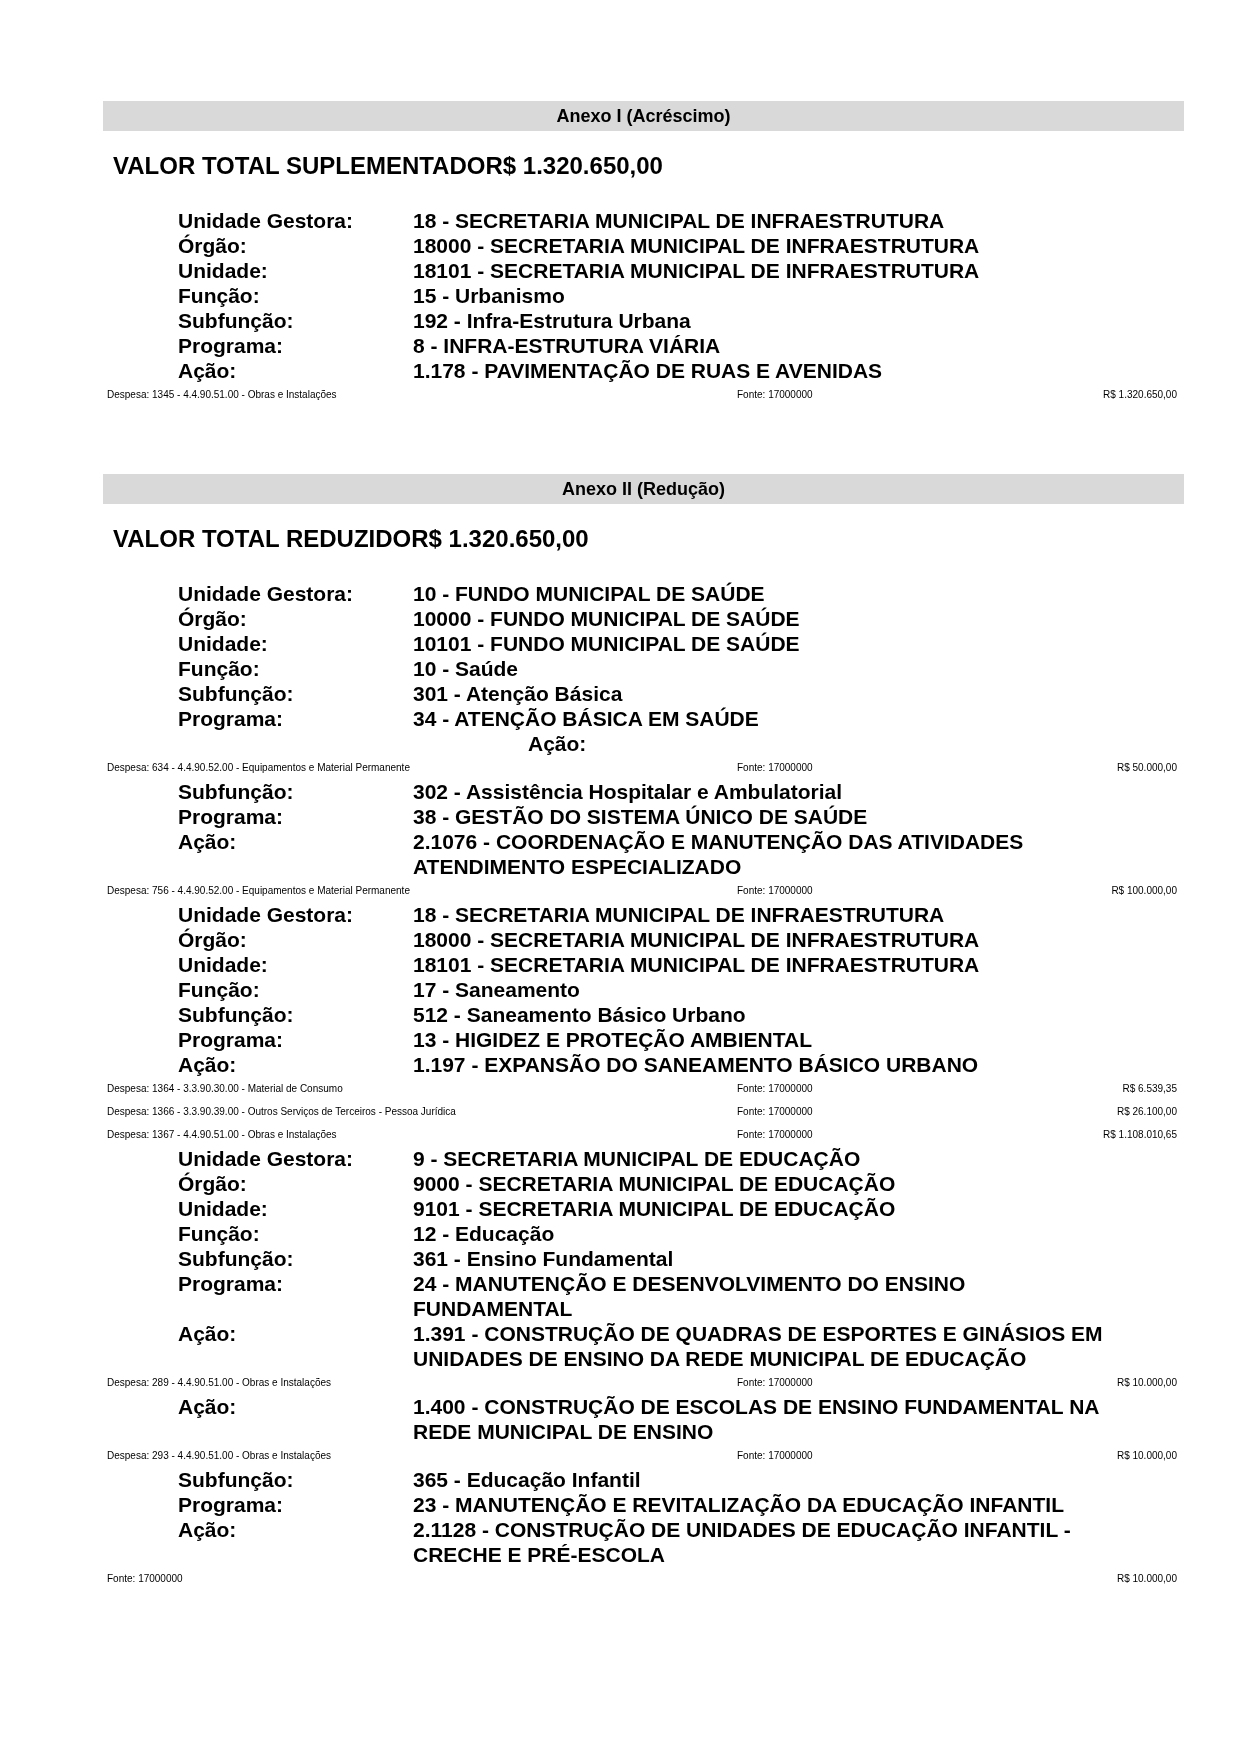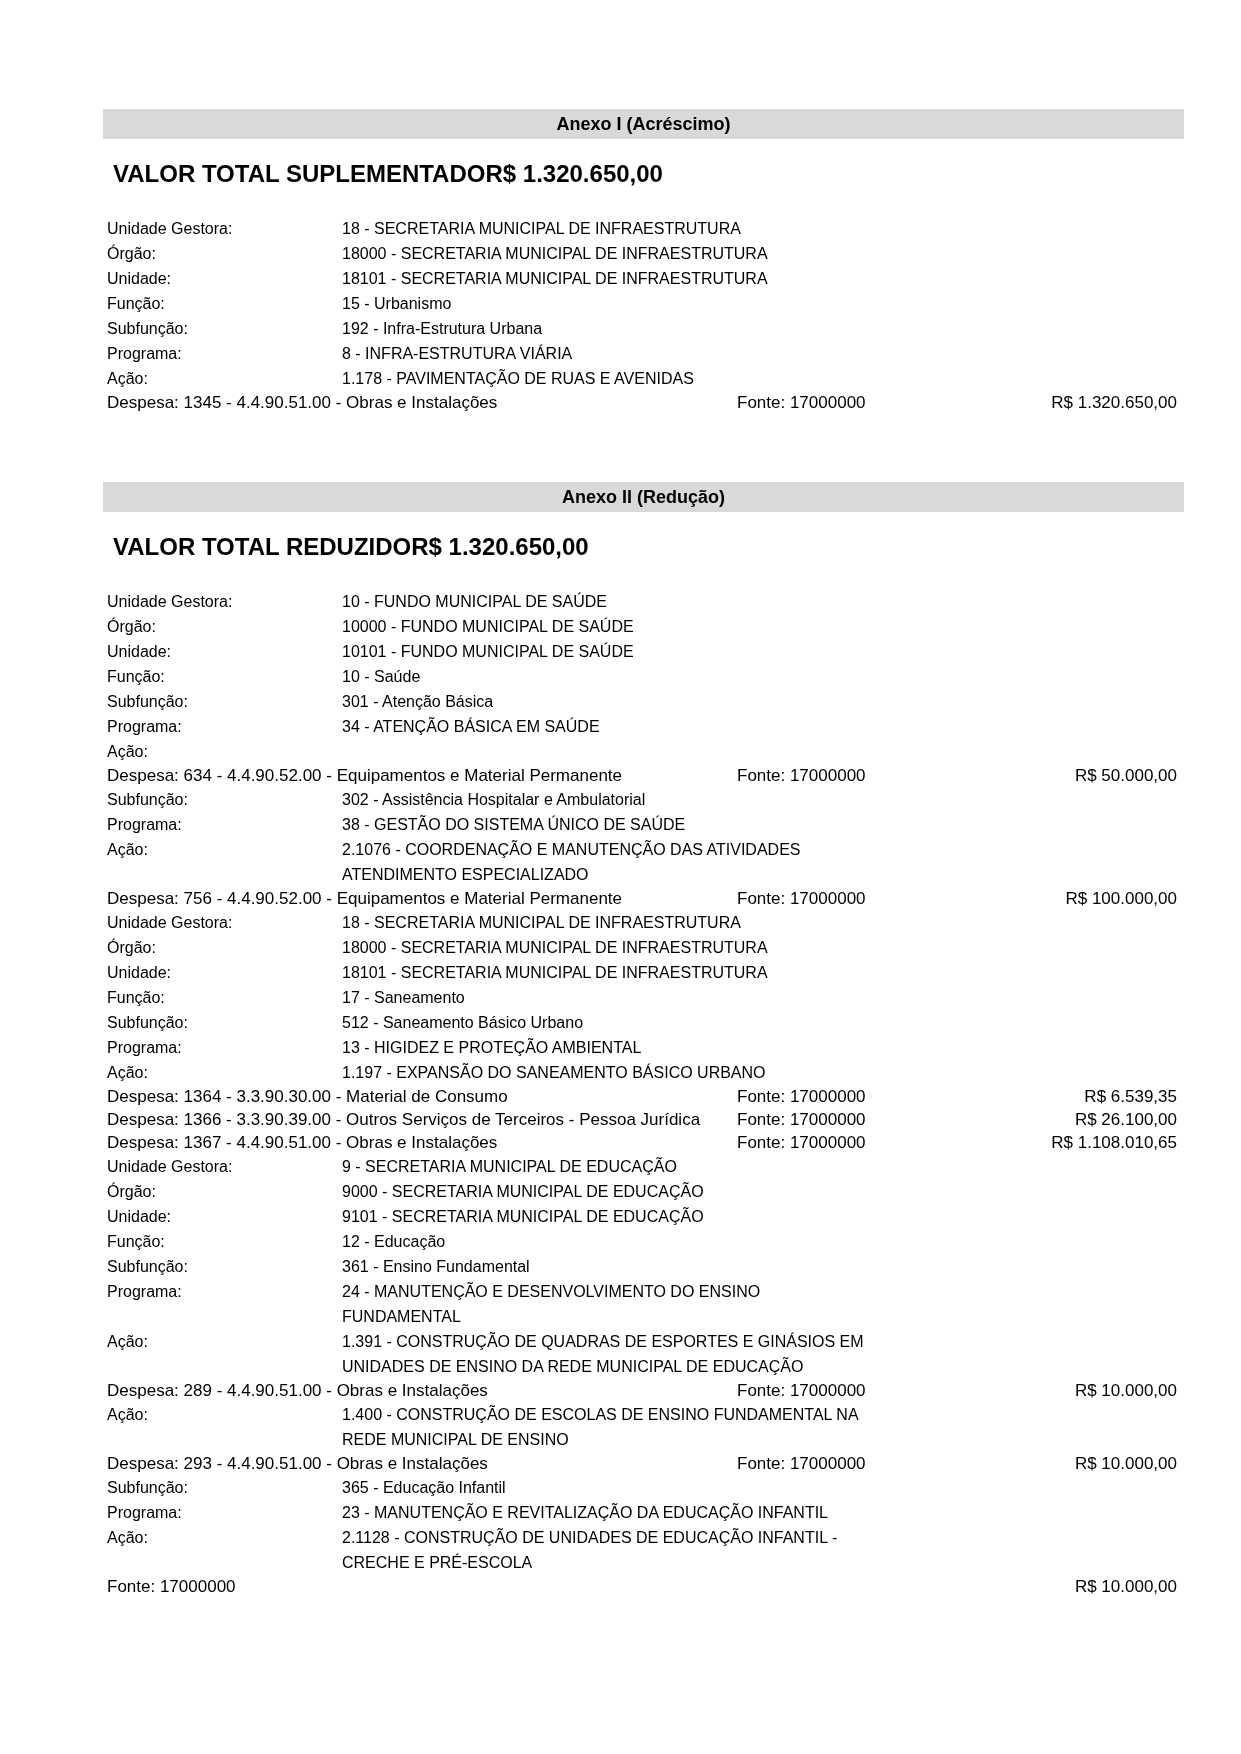--- a/index.html
+++ b/index.html
@@ -11,21 +11,21 @@
   }
   body {
     width: 1241px;
     height: 1754px;
     position: relative;
     overflow: hidden;
   }
   .page {
     position: absolute;
     left: 103px;
-    top: 16px;
+    top: 8px;
     width: 1081px;
   }
   .annex-bar {
     margin-top: 0;
     height: 30px;
     background: #d9d9d9;
     text-align: center;
     font-weight: bold;
     font-size: 18px;
     line-height: 30px;
@@ -40,35 +40,36 @@
     font-size: 24px;
     line-height: 20px;
     padding: 0 7px 0 10px;
   }
   .rows-container {
     margin-top: 32px;
   }
   .field-row {
     display: flex;
     padding-left: 4px;
-    font-weight: normal;
-    font-size: 16px;
+    font-weight: bold;
+    font-size: 21px;
     line-height: 25px;
+    justify-content: center;
   }
   .field-label {
     flex: 0 0 235px;
   }
   .field-value {
     flex: 0 0 700px;
     white-space: pre-line;
   }
   .despesa-row {
     display: flex;
     padding-left: 4px;
-    font-size: 17px;
+    font-size: 10px;
     line-height: 23px;
     font-weight: normal;
   }
   .despesa-desc  { flex: 0 0 630px; }
   .despesa-fonte { flex: 0 0 190px; }
   .despesa-amount{ flex: 1; text-align: right; padding-right: 7px; }
 </style>
 </head>
 <body>
 

